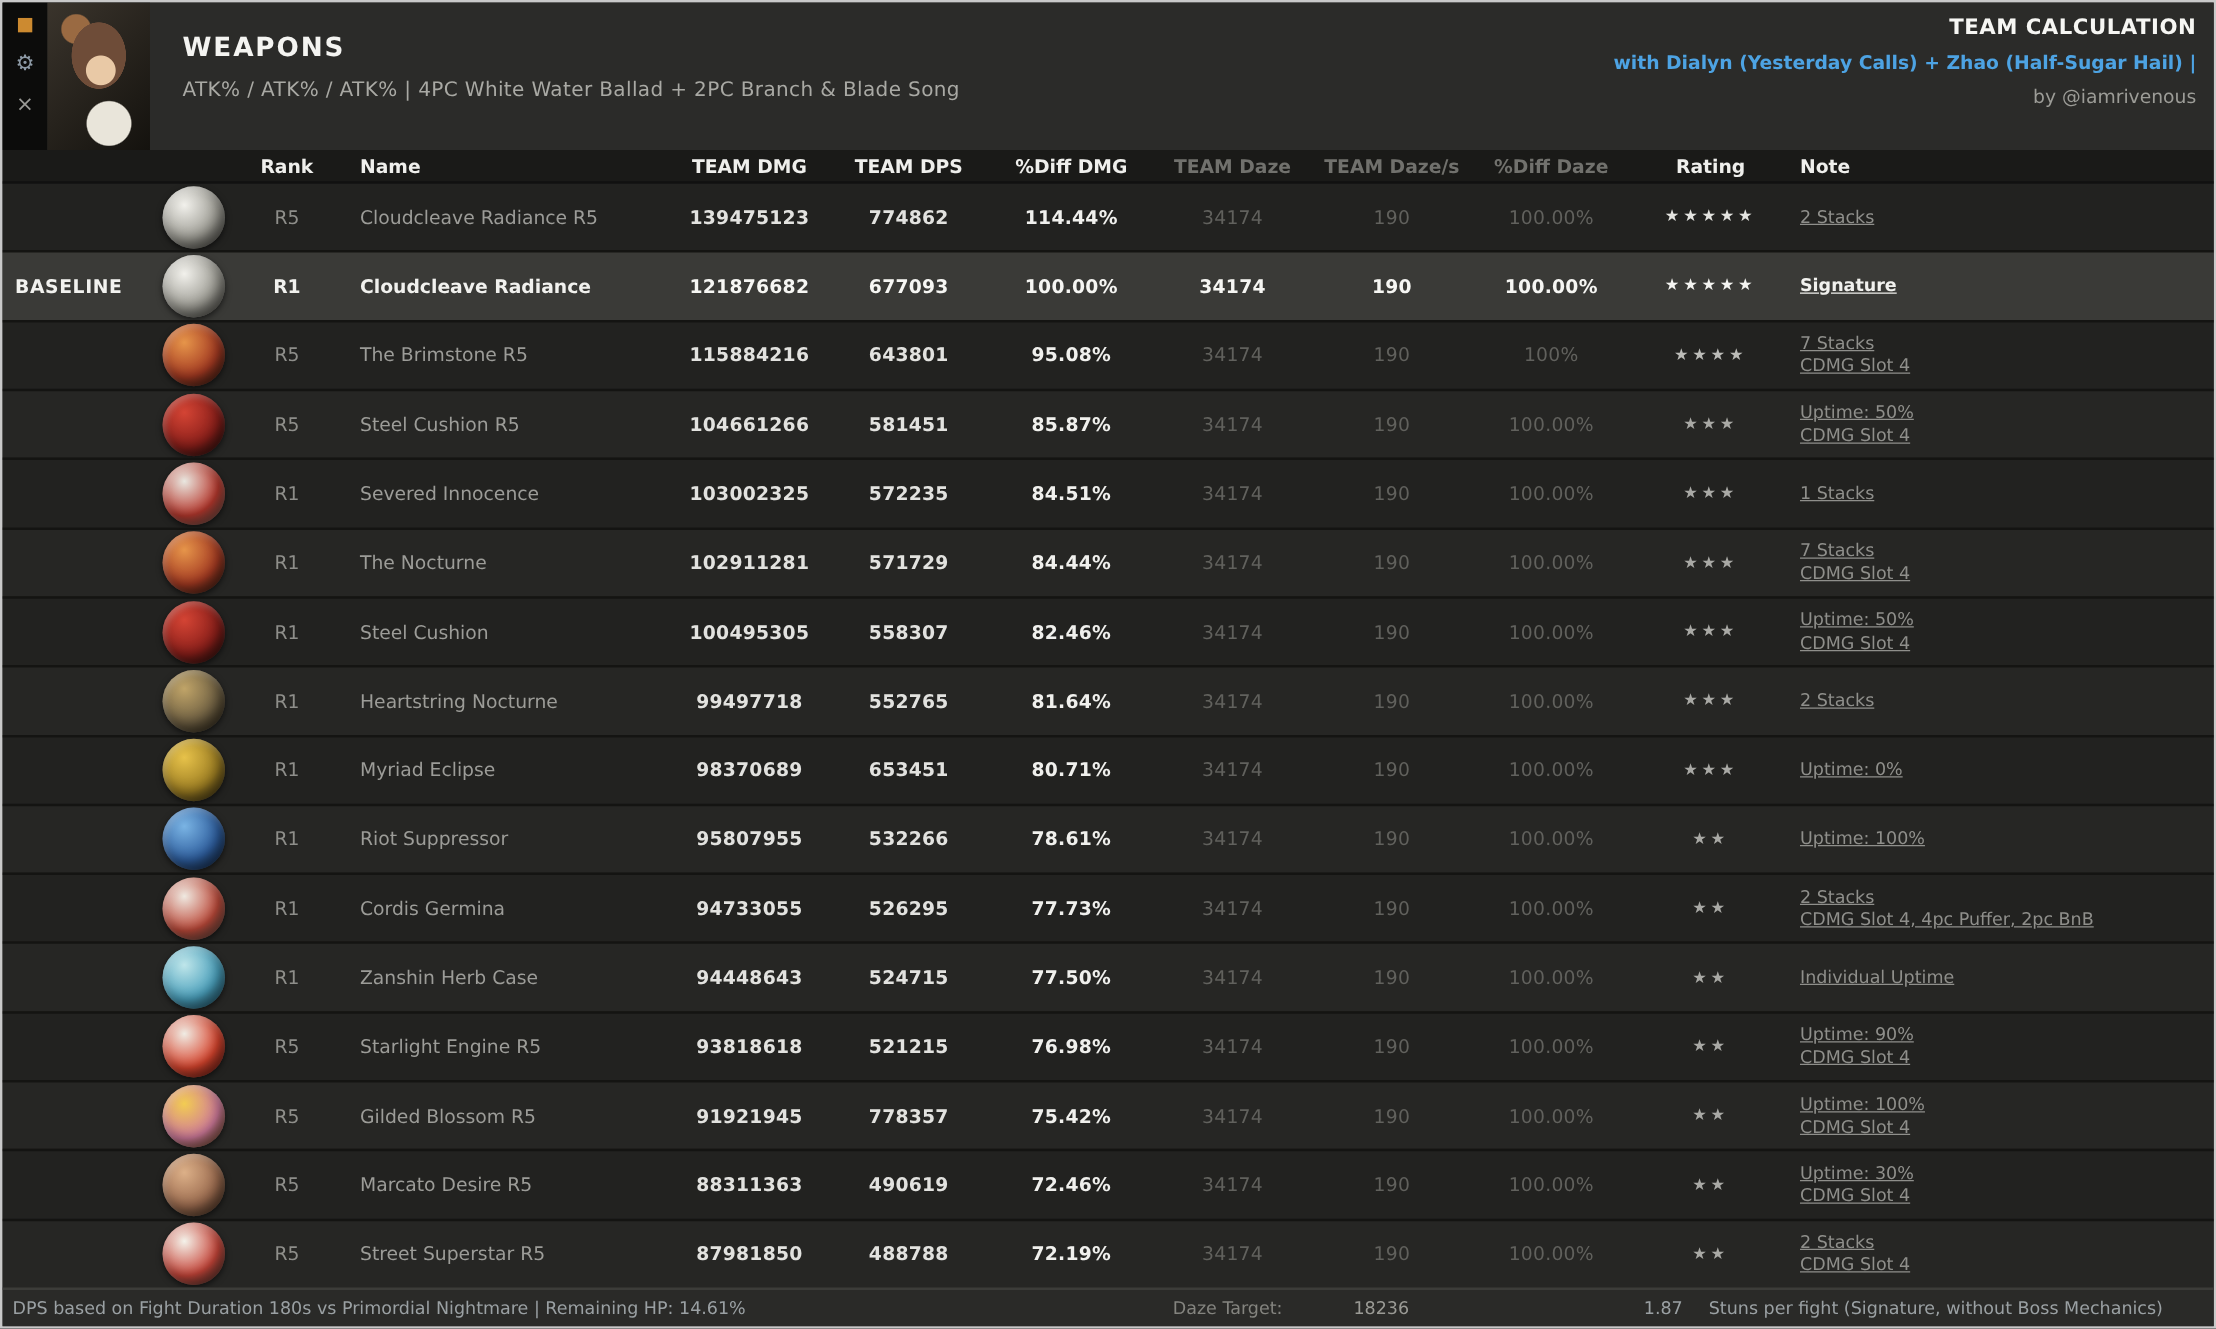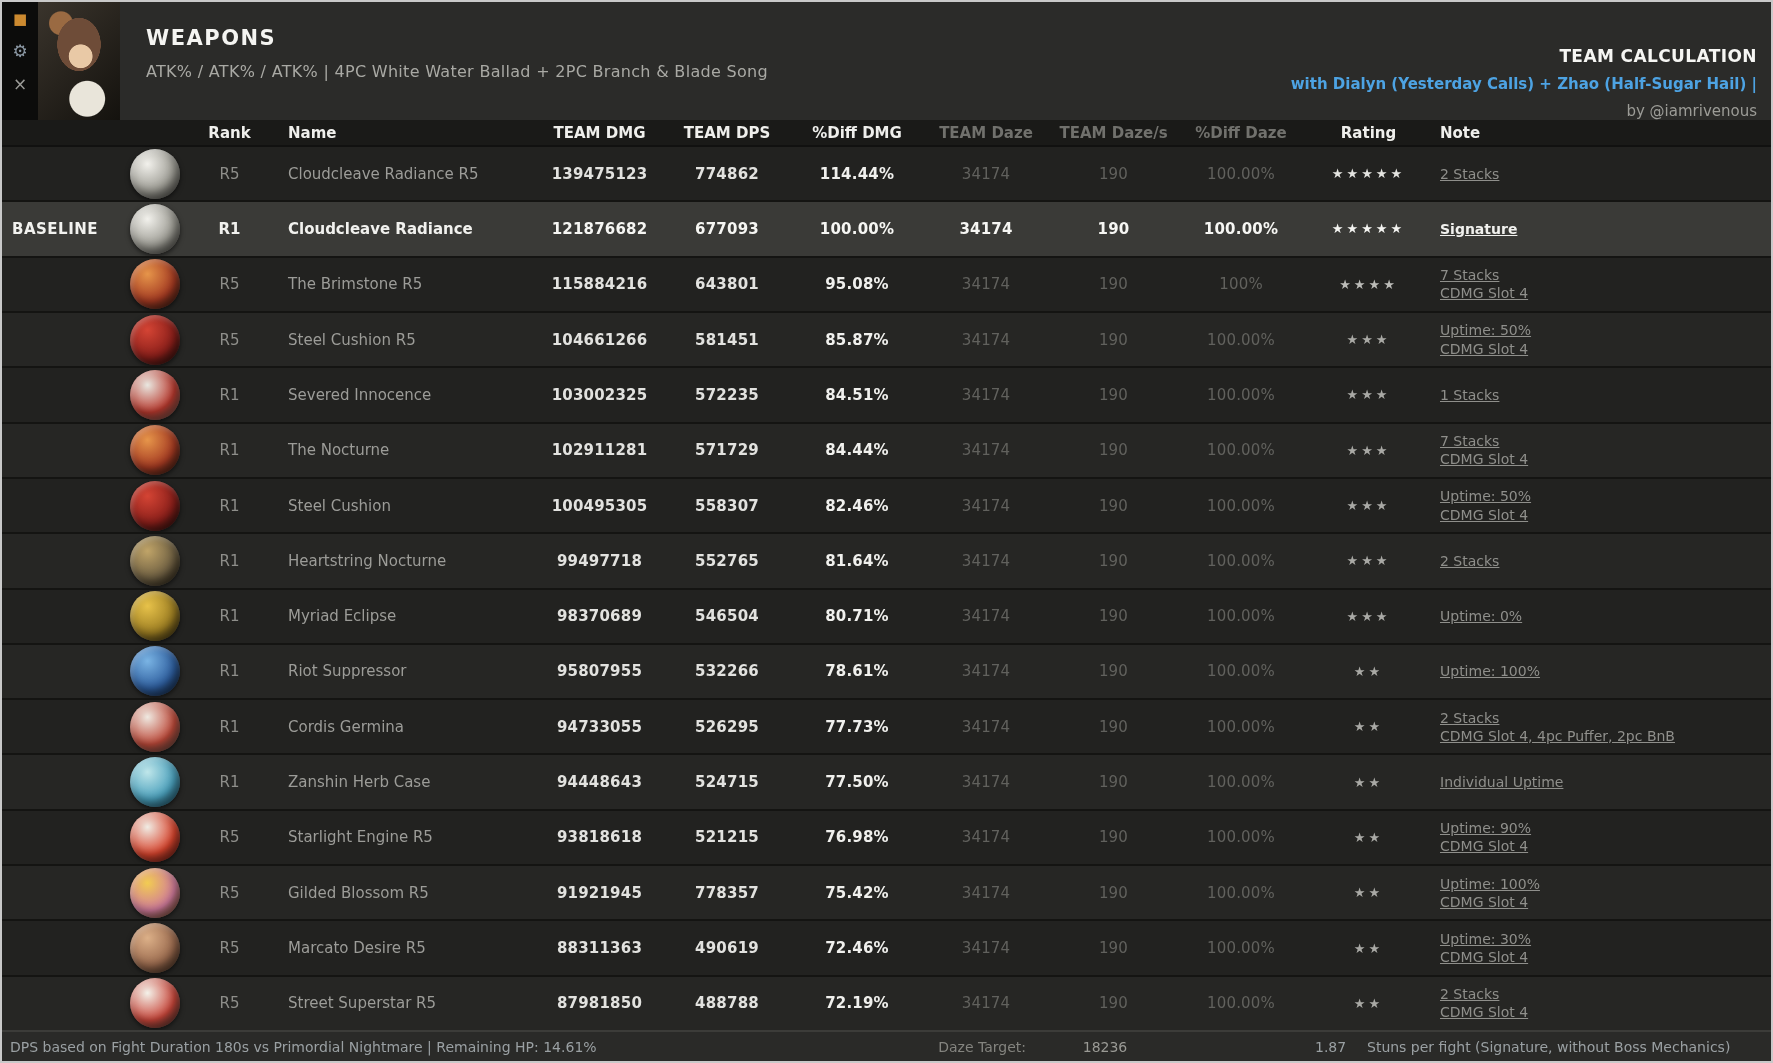--- a/index.html
+++ b/index.html
@@ -29,21 +29,21 @@
       radial-gradient(circle at 60% 82%, #e9e5da 0 16%, rgba(0,0,0,0) 17%),
       radial-gradient(circle at 52% 46%, #e9c9a6 0 15%, rgba(0,0,0,0) 16%),
       radial-gradient(ellipse 36px 44px at 50% 36%, #6e4c38 0 60%, rgba(0,0,0,0) 61%),
       radial-gradient(circle at 28% 18%, #9a6a42 0 10%, rgba(0,0,0,0) 11%),
       linear-gradient(135deg,#3a342c,#14120e);
   }
   .h-left{ flex:1; padding:24px 0 0 26px; }
   .h-title{ color:#f4f4f1; font-size:21px; font-weight:700; letter-spacing:1.5px; }
   .h-sub{ color:#a9a9a4; font-size:16px; margin-top:12px; letter-spacing:.3px; }
   .h-right{ text-align:right; padding:10px 14px 0 0; }
-  .h-r1{ color:#f6f6f3; font-size:17px; font-weight:700; letter-spacing:.4px;margin-top:34px; }
+  .h-r1{ color:#f6f6f3; font-size:17px; font-weight:700; letter-spacing:.4px; }
   .h-r2{ font-size:15px; font-weight:700; margin-top:9px; }
   .h-r3{ color:#9c9c97; font-size:15px; margin-top:9px; }
 
   
   .grid{
     display:grid;
     grid-template-columns:110px 85px 65px 275px 125px 130px 130px 128px 127px 128px 127px minmax(0,1fr);
     align-items:center;
   }
 
@@ -290,21 +290,21 @@
         </div>
   </div>
       <div class="row grid">
     <div class="cell baseline-label"></div>
     <div class="cell icon-cell">
       <span class="weapon-orb" style="background: radial-gradient(circle at 35% 30%, rgb(231, 194, 74) 0%, rgb(156, 125, 34) 58%, rgb(42, 36, 20) 100%);"></span>
     </div>
     <div class="cell rank">R1</div>
     <div class="cell name">Myriad Eclipse</div>
     <div class="cell num">98370689</div>
-    <div class="cell num">546504</div>
+    <div class="cell num">653451</div>
     <div class="cell num diff">80.71%</div>
     <div class="cell num daze">34174</div>
     <div class="cell num daze">190</div>
     <div class="cell num daze">100.00%</div>
     <div class="cell rating stars-3">★★★</div>
     <div class="cell note">
           <div>Uptime: 0%</div>
         </div>
   </div>
       <div class="row grid">

